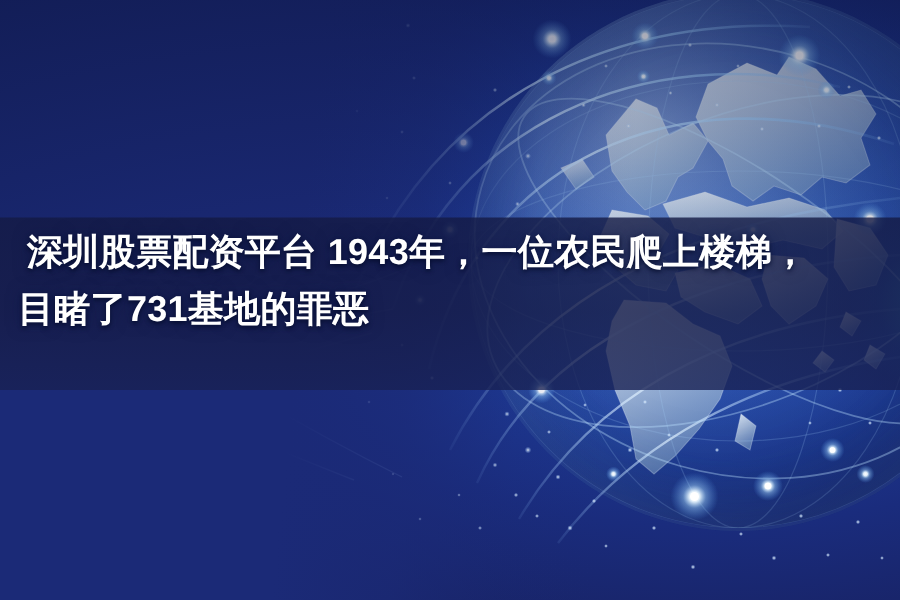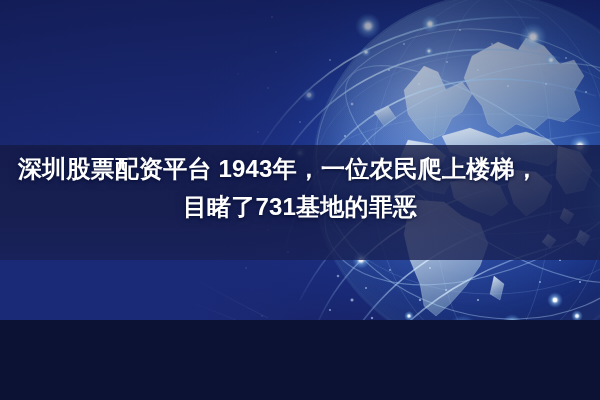--- a/index.html
+++ b/index.html
@@ -4,21 +4,21 @@
 <title>banner</title>
 <style>
   html, body {
     margin: 0;
     padding: 0;
     background: #0c1233;
   }
   #stage {
     position: relative;
     width: 600px;
-    height: 320px;
+    height: 400px;
     overflow: hidden;
     font-family: "Liberation Sans", "DejaVu Sans", sans-serif;
     background: #16236b;
   }
 
   
   .layer { position: absolute; inset: 0; }
 
   .bg-base {
     background:
@@ -80,21 +80,21 @@
     color: #ffffff;
     font-weight: 700;
     font-size: 24px;
     line-height: 38px;
     letter-spacing: 0.2px;
     text-shadow: 0 1px 3px rgba(4,10,40,0.85), 0 0 10px rgba(10,20,70,0.55);
     white-space: nowrap;
   }
   .headline .ln { display: block; }
   .headline .ln1 { text-align: left; padding-left: 6px; }
-  .headline .ln2 { text-align: center; }
+  .headline .ln2 { text-align: left; }
 
   svg { display: block; }
 </style>
 </head>
 <body>
 
 <div id="stage">
 
   <div class="layer bg-base"></div>
 

